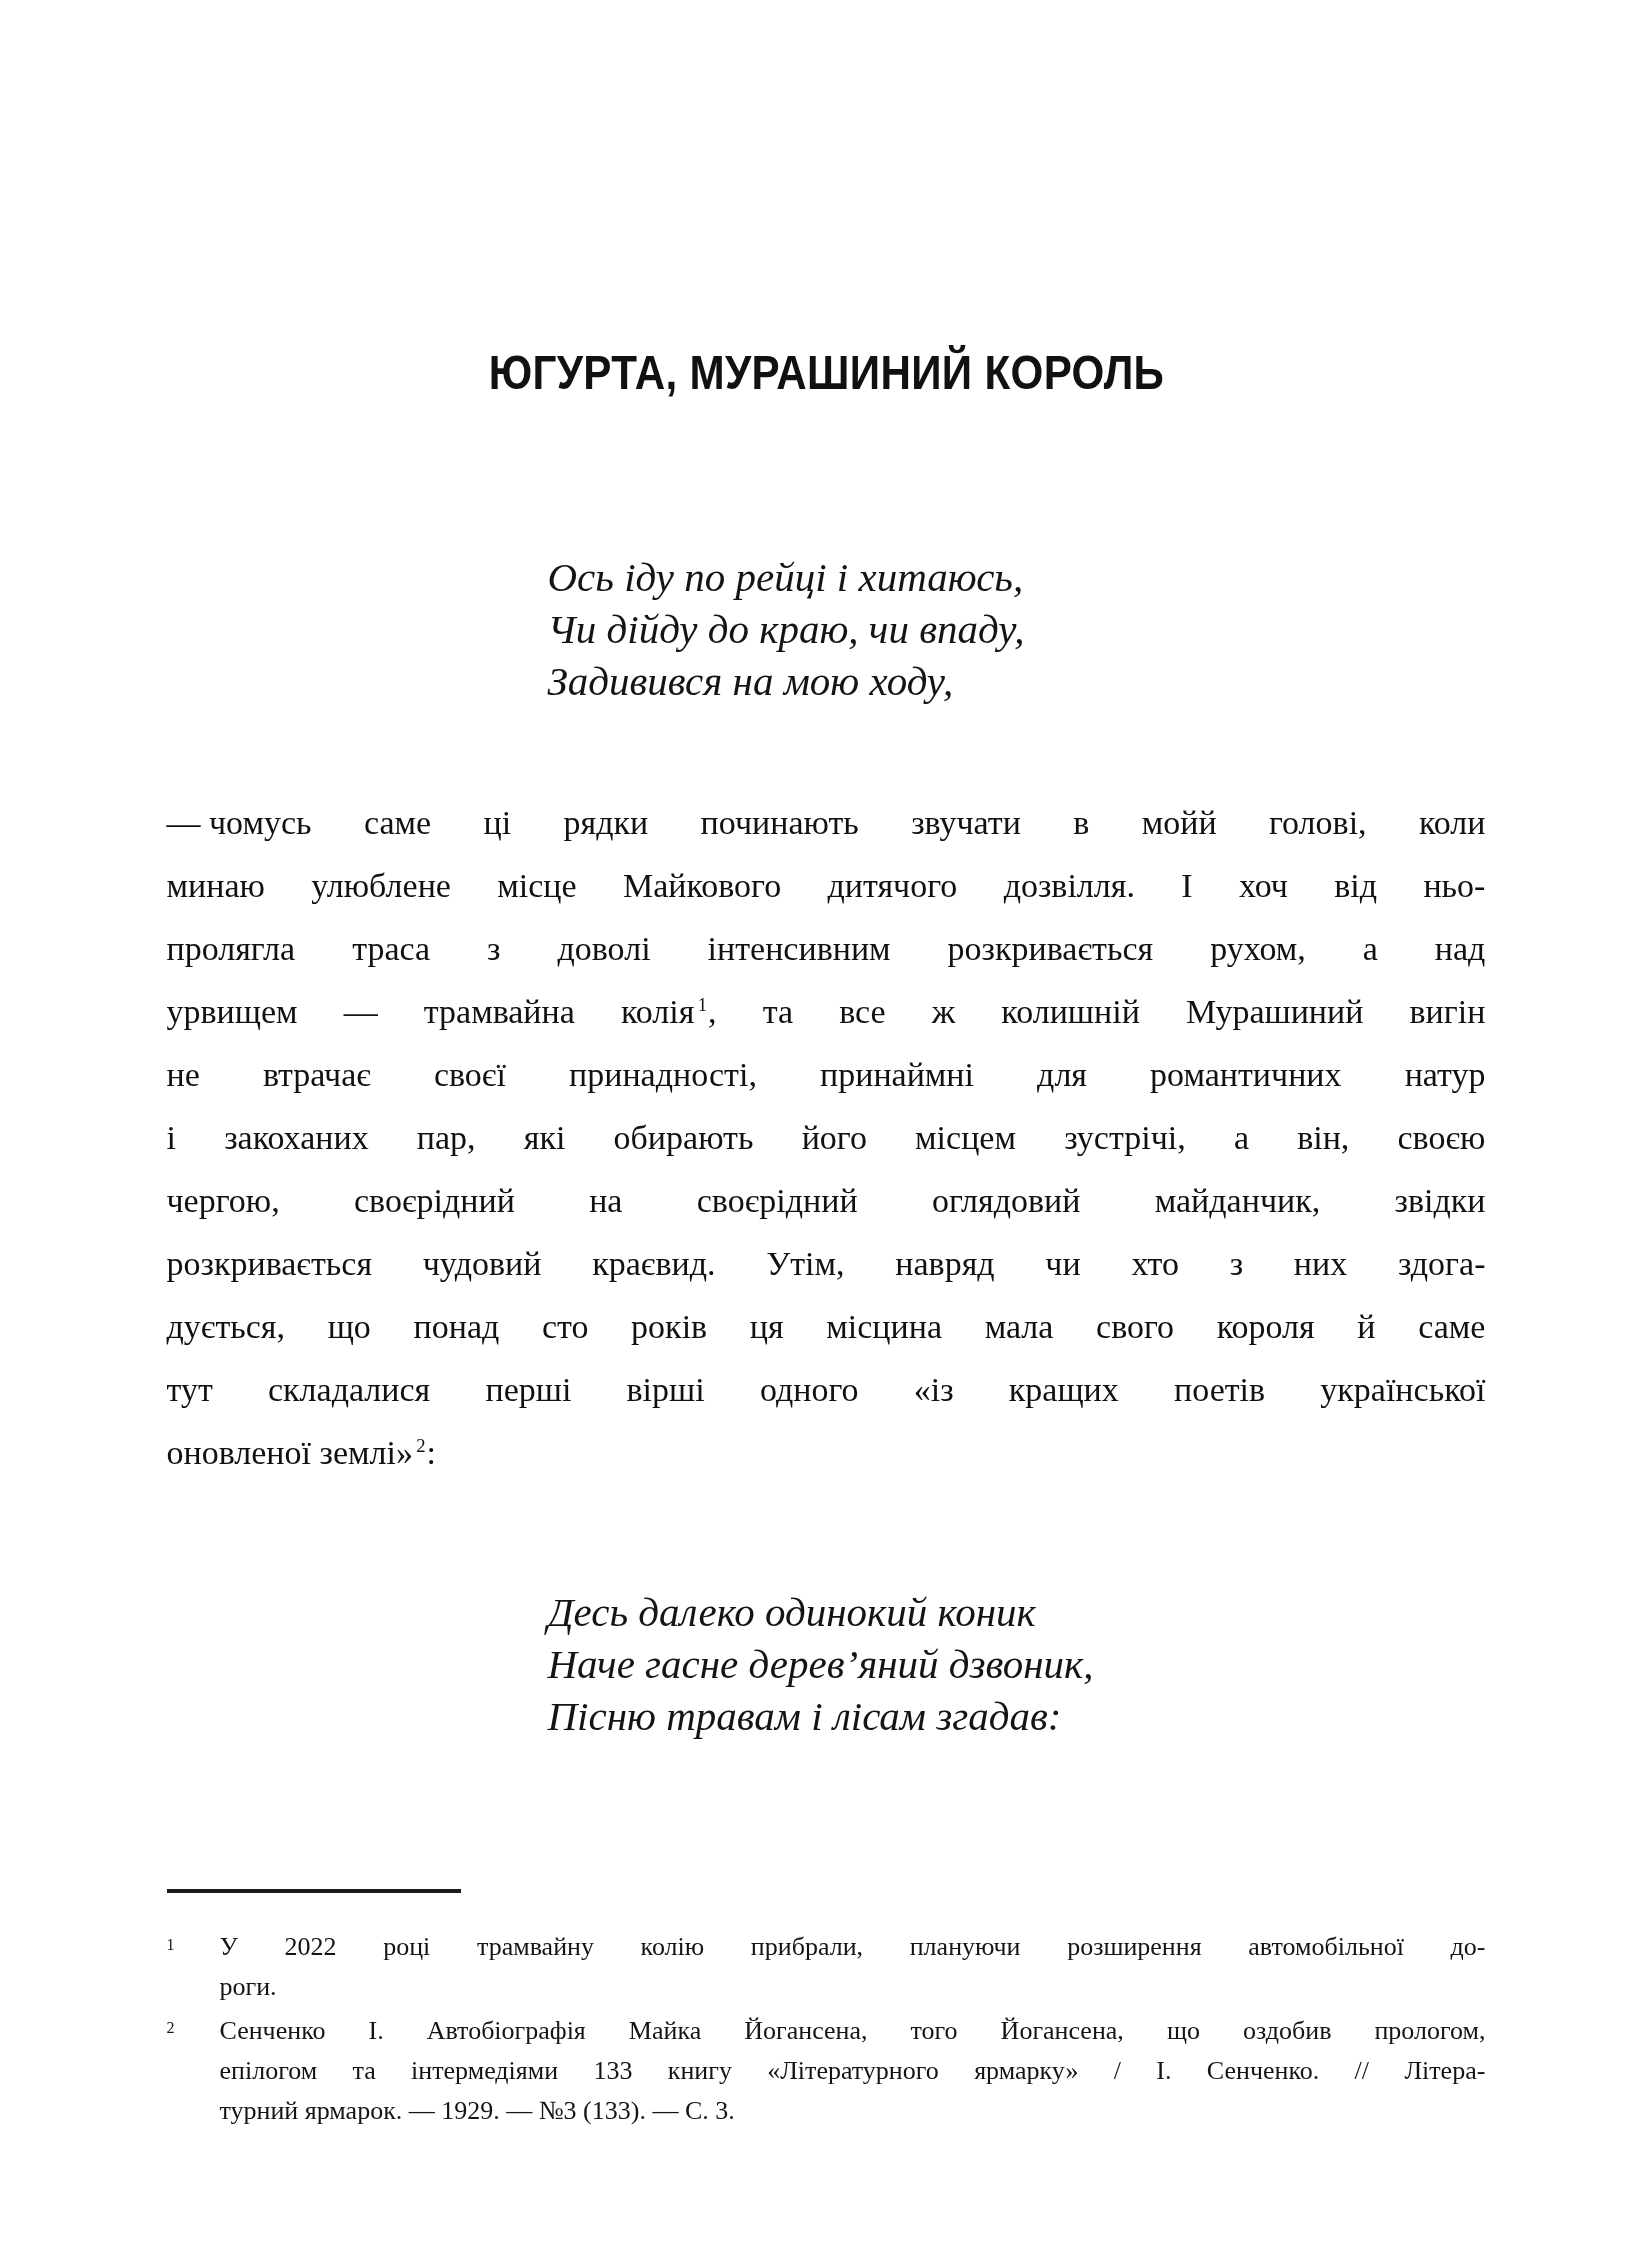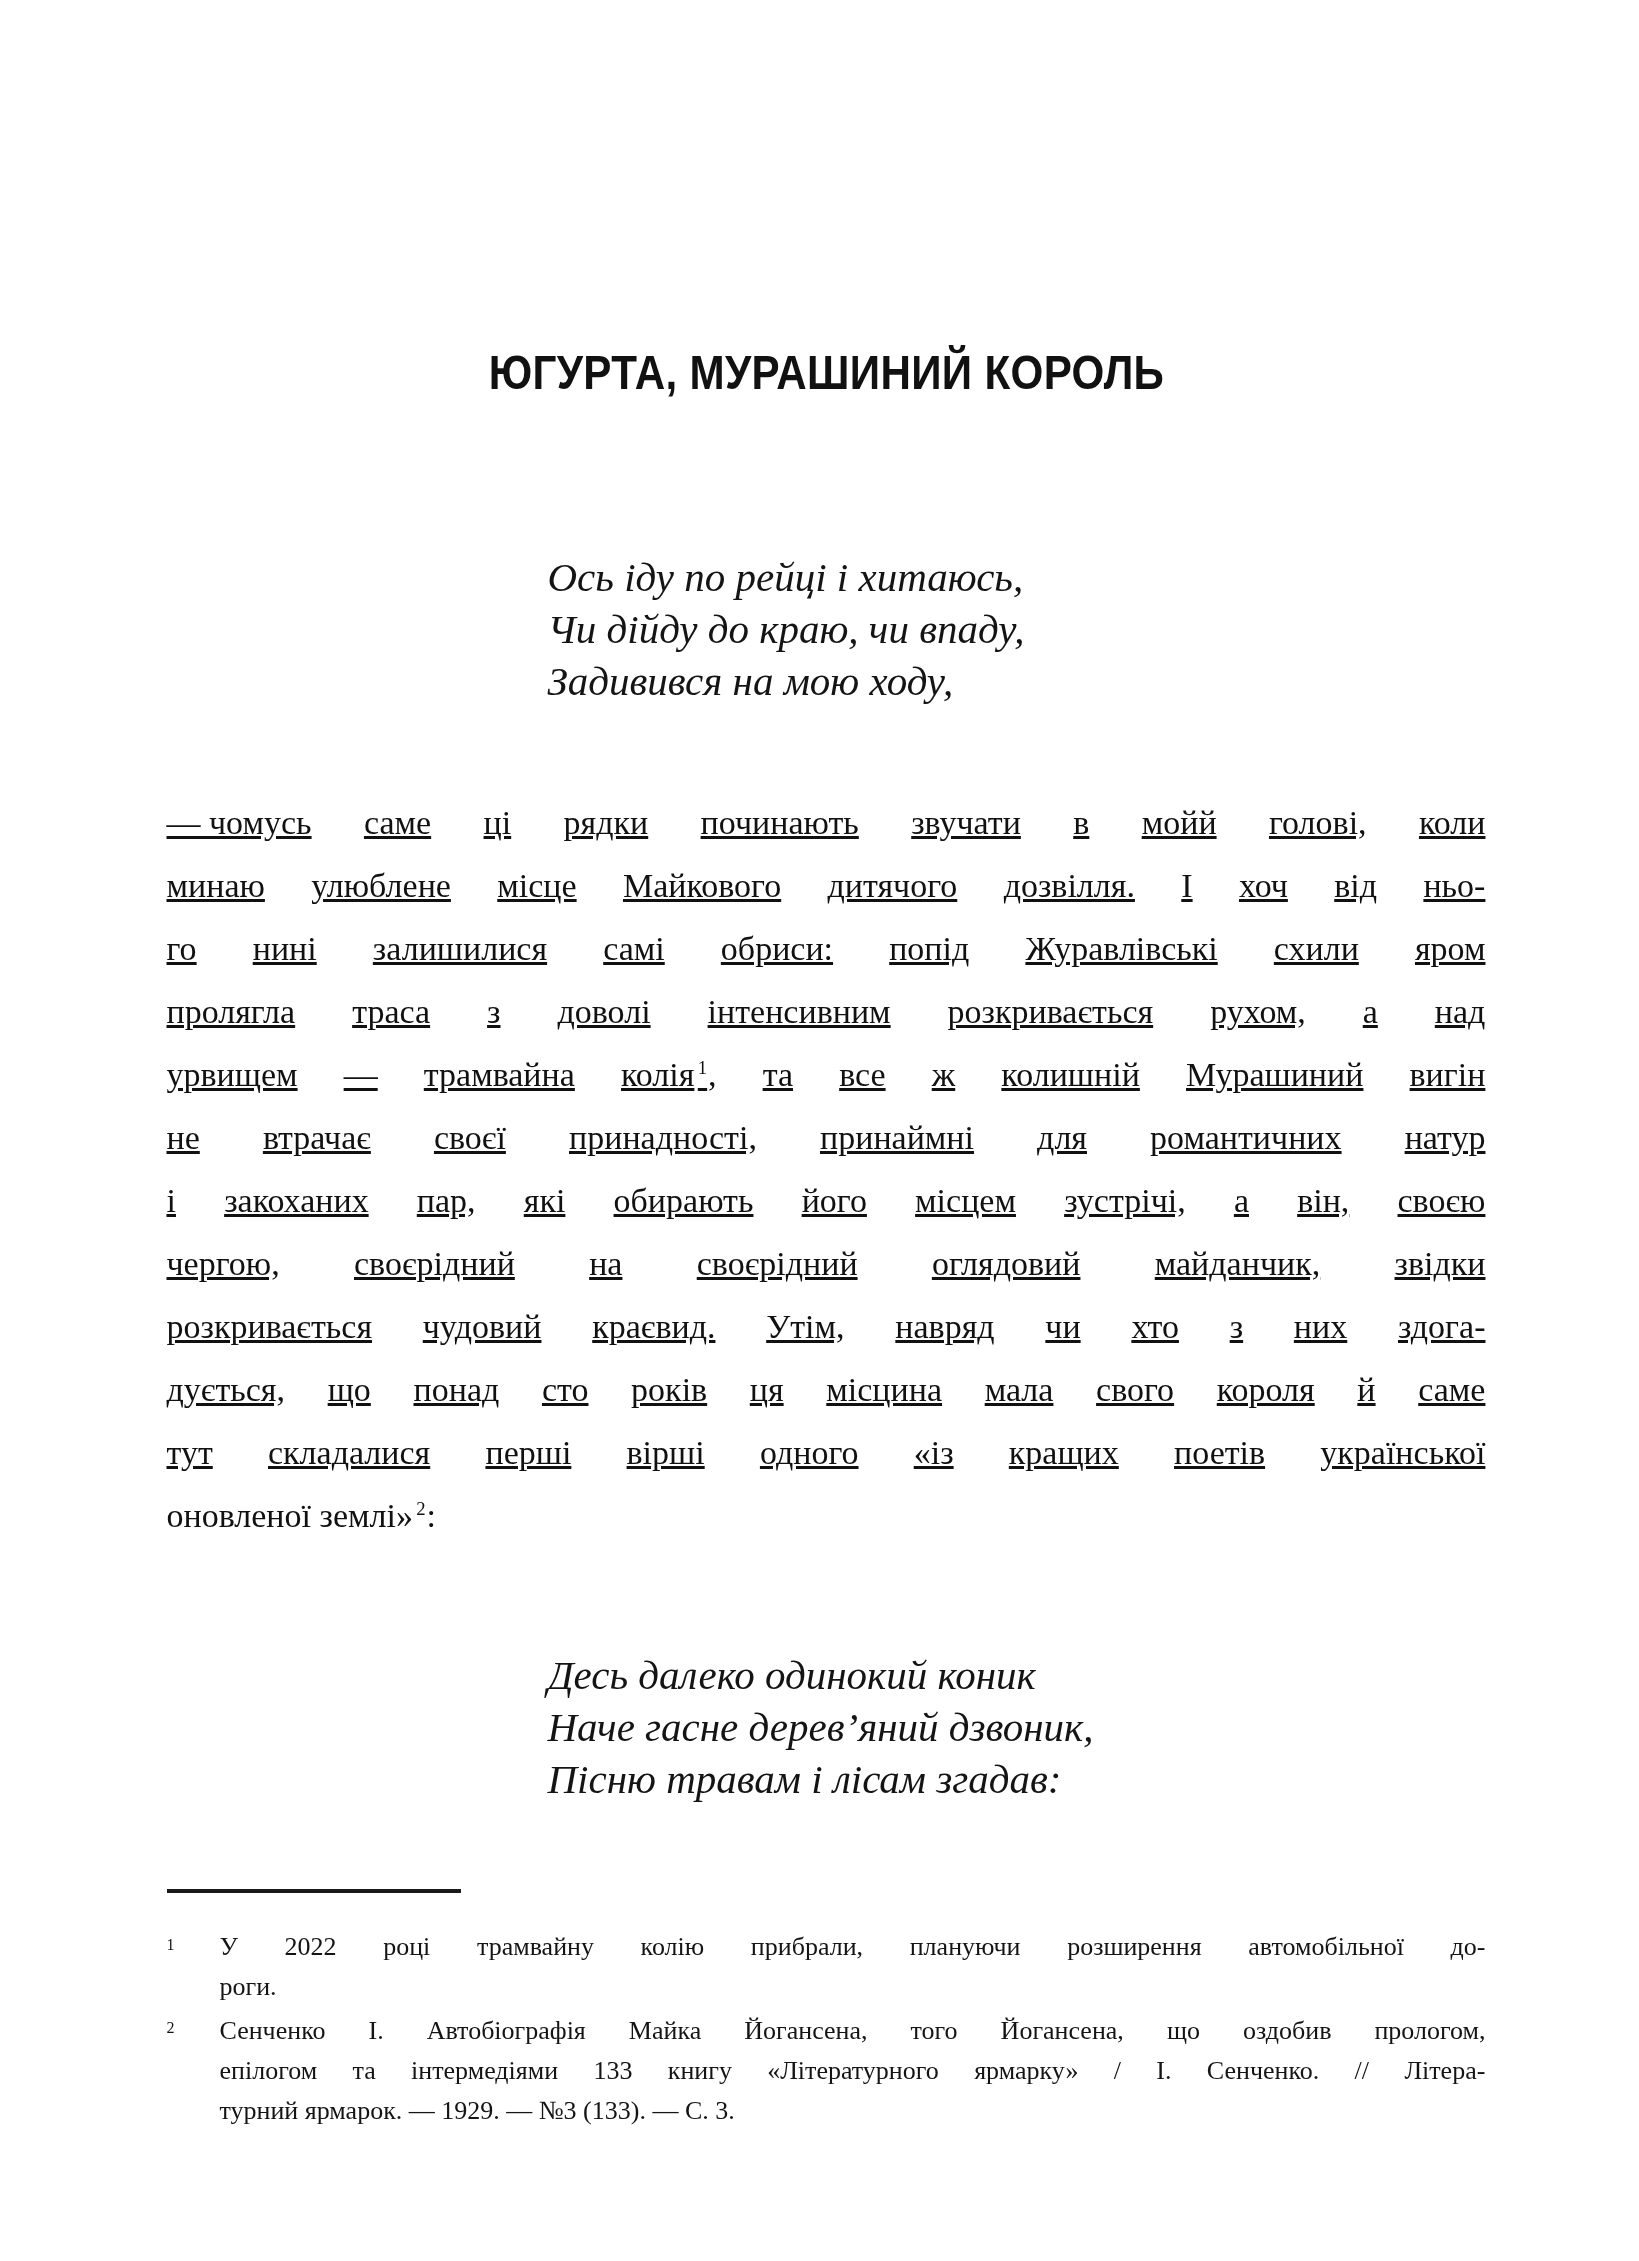--- a/index.html
+++ b/index.html
@@ -77,21 +77,20 @@
     color: #111111;
     hyphens: manual;
   }
   .body-text .ln {
     display: block;
     white-space: nowrap;
   }
   .body-text .ln.stretch {
     display: flex;
     justify-content: space-between;
-    text-decoration: underline;
   }
   .body-text .ln.stretch > span {
     white-space: pre;
   }
 
   sup.fn {
     font-size: 0.55em;
     vertical-align: super;
     line-height: 0;
     padding-left: 3.4px;
@@ -176,31 +175,20 @@
           <span>минаю</span>
           <span>улюблене</span>
           <span>місце</span>
           <span>Майкового</span>
           <span>дитячого</span>
           <span>дозвілля.</span>
           <span>І</span>
           <span>хоч</span>
           <span>від</span>
           <span>ньо-</span>
-        </div>
-        <div class="ln stretch">
-          <span>го</span>
-          <span>нині</span>
-          <span>залишилися</span>
-          <span>самі</span>
-          <span>обриси:</span>
-          <span>попід</span>
-          <span>Журавлівські</span>
-          <span>схили</span>
-          <span>яром</span>
         </div>
         <div class="ln stretch">
           <span>пролягла</span>
           <span>траса</span>
           <span>з</span>
           <span>доволі</span>
           <span>інтенсивним</span>
           <span>розкривається</span>
           <span>рухом,</span>
           <span>а</span>

